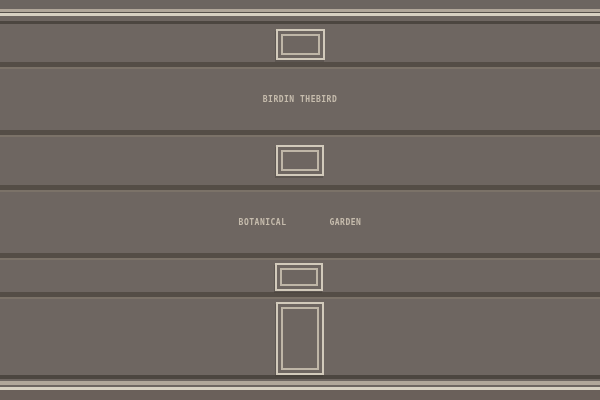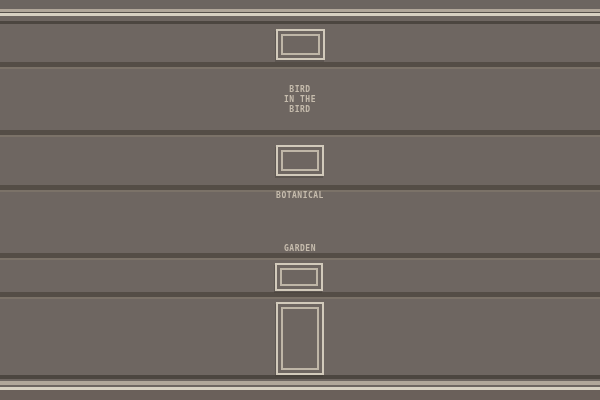--- a/index.html
+++ b/index.html
@@ -58,21 +58,21 @@
   .frame-1 { left: 276px; top: 29px;  width: 49px; height: 31px; }
   .frame-2 { left: 276px; top: 145px; width: 48px; height: 31px; }
   .frame-3 { left: 275px; top: 263px; width: 48px; height: 28px; }
   .frame-4 { left: 276px; top: 302px; width: 48px; height: 73px; }
 
   .exhibit-label {
     position: absolute;
     left: 0;
     width: 100%;
     display: flex;
-    flex-direction: column;
+    flex-direction: row;
     align-items: center;
     justify-content: center;
     color: var(--label-text, #c6bcad);
     font-family: "DejaVu Sans Mono", monospace;
     font-size: 8px;
     font-weight: bold;
     line-height: 10px;
     letter-spacing: 0.5px;
     text-align: center;
   }

